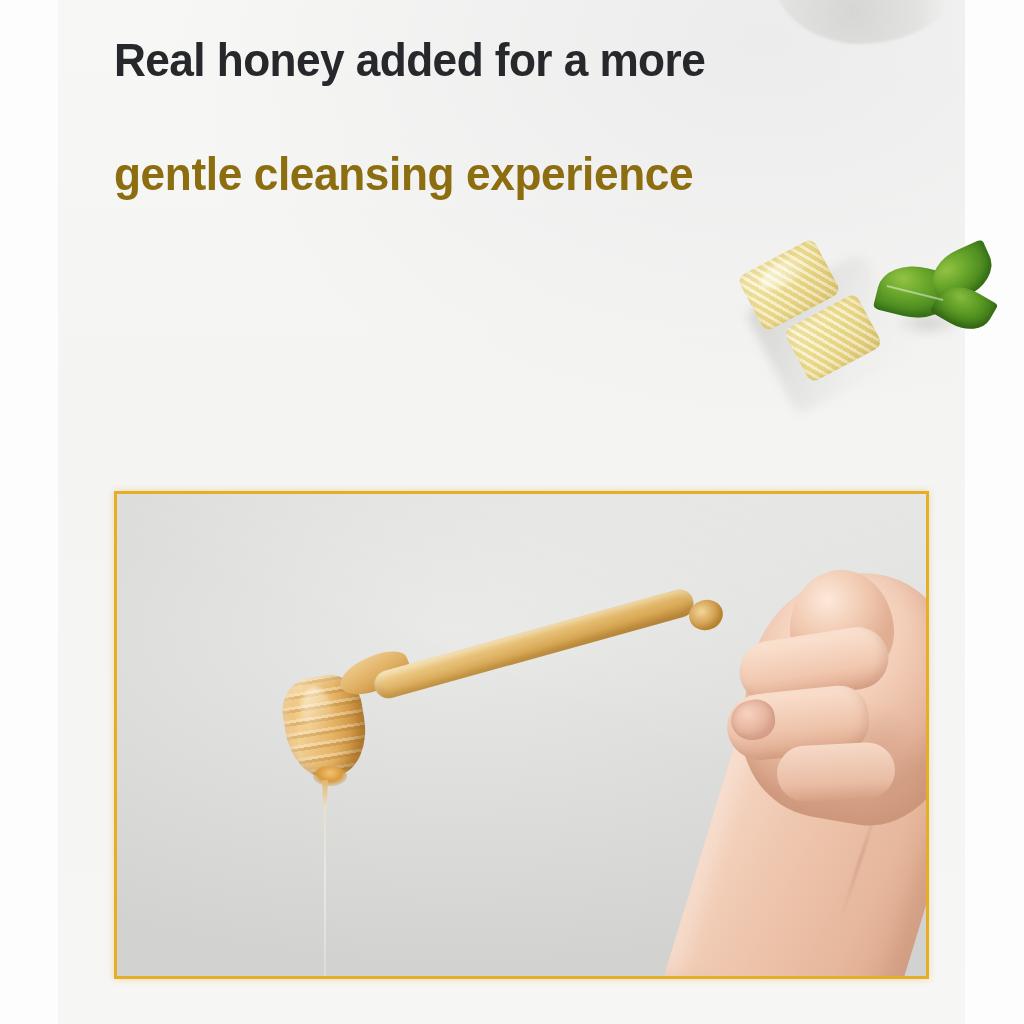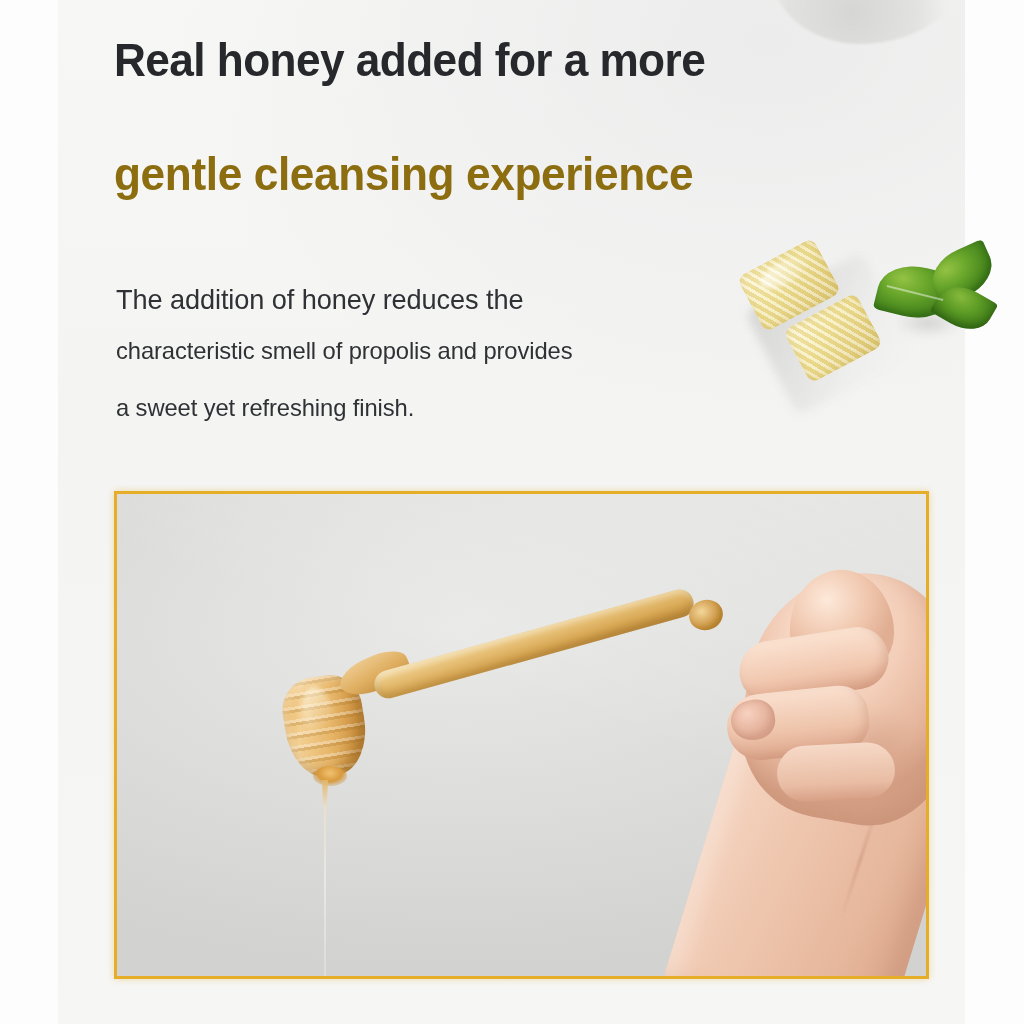--- a/index.html
+++ b/index.html
@@ -253,25 +253,20 @@
     <div class="mint-shadow"></div>
     <div class="leaf leaf-1"></div>
     <div class="leaf leaf-2"></div>
     <div class="leaf leaf-3"></div>
     <div class="leaf-vein"></div>
   </div>
 
   <div class="headline-1">Real honey added for a more</div>
   <div class="headline-2">gentle cleansing experience</div>
 
-  <div class="body-copy">
-    <div class="body-line l1">The addition of honey reduces the</div>
-    <div class="body-line l2">characteristic smell of propolis and provides</div>
-    <div class="body-line l3">a sweet yet refreshing finish.</div>
-  </div>
 
   <div class="photo-frame">
     <div class="photo-bg"></div>
 
     <div class="dipper-head"></div>
     <div class="dipper-head-gloss"></div>
     <div class="dipper-neck"></div>
     <div class="dipper-handle"></div>
 
     <div class="honey-pool"></div>

